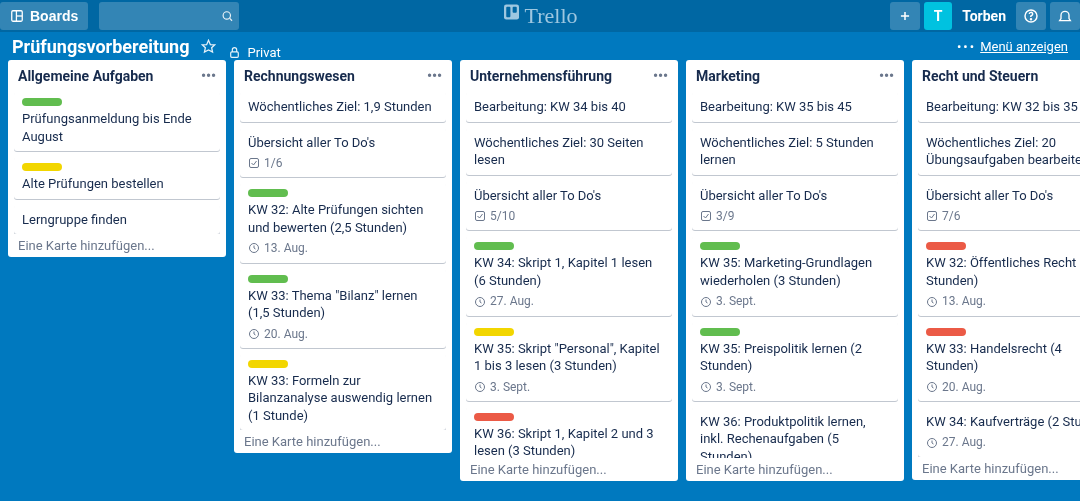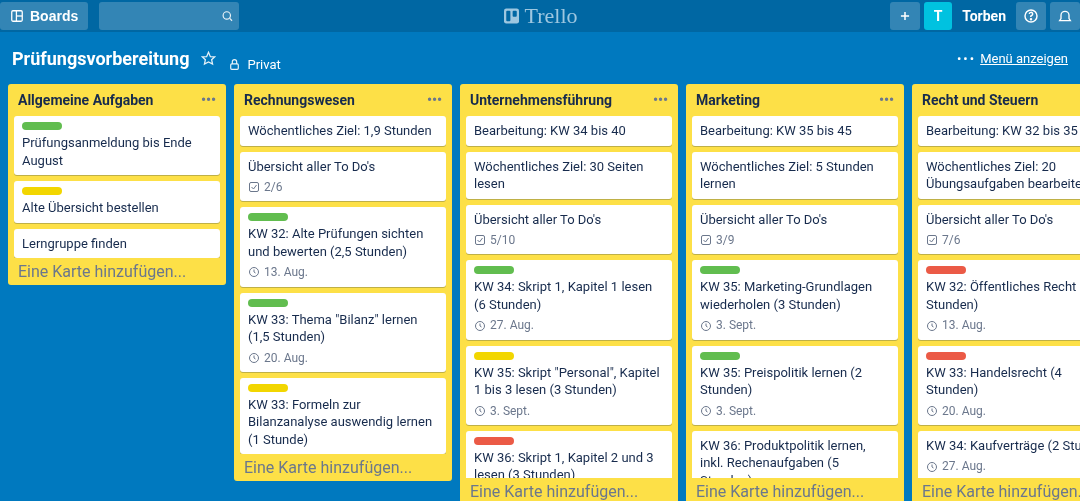--- a/index.html
+++ b/index.html
@@ -19,64 +19,64 @@
   padding:0 10px; display:flex; align-items:center; gap:6px; cursor:pointer;
 }
 .search-box {
   background:rgba(255,255,255,0.2); height:28px; width:140px;
   border-radius:3px; display:flex; align-items:center; padding:0 6px;
 }
 .search-box input {
   background:transparent; border:none; outline:none; width:100%; color:#fff;
 }
 .search-icon { color:#fff; opacity:.9; }
-.logo { position:absolute; left:50%; transform:translateX(-50%); display:flex; align-items:center; gap:4px;
+.logo { position:absolute; left:50%; transform:translateX(-50%); display:flex; align-items:flex-start; gap:4px;
   color:#c6dff0; font-family: "Brush Script MT","Segoe Script",cursive; font-size:22px; font-weight:400; opacity:.8;}
 .logo-icon { width:18px; height:18px; }
 .topbar-right { margin-left:auto; display:flex; align-items:center; gap:4px; }
 .avatar { width:28px; height:28px; background:#00c2e0; border-radius:3px; color:#fff;
   display:flex; align-items:center; justify-content:center; font-weight:700; font-size:14px; }
 .username { color:#fff; font-weight:700; font-size:14px; padding:0 6px; }
 .icon-btn { width:30px; justify-content:center; padding:0; }
 
 .board-header {
-  height:52px; display:flex; align-items:center; padding:0 12px; gap:12px; color:#fff;
+  height:28px; display:flex; align-items:center; padding:0 12px; gap:12px; color:#fff;
 }
 .board-title { font-size:18px; font-weight:700; }
 .bh-icon { opacity:.9; }
 .bh-right { margin-left:auto; display:flex; align-items:center; gap:4px; font-size:13px; }
 .bh-right a { color:#fff; text-decoration:underline; }
 
 .board {
   display:flex; gap:8px; padding:0 8px 8px 8px; height:calc(501px - 72px);
   overflow-x:auto; align-items:flex-start;
 }
 .list {
-  width:218px; flex:0 0 218px; background:#fde047; border-radius:3px;
+  width:218px; flex:0 0 218px; background:#ffffff; border-radius:3px;
   display:flex; flex-direction:column; max-height:100%;
 }
 .list-header {
   padding:8px 10px; font-size:14px; font-weight:700; display:flex; align-items:center;
 }
 .list-menu { margin-left:auto; color:#6b778c; font-size:14px; cursor:pointer; }
 .cards { padding:0 6px; overflow-y:auto; flex:1; display:flex; flex-direction:column; gap:6px; }
 .card {
   background:#fff; border-radius:3px; box-shadow:0 1px 0 rgba(9,30,66,.25);
   padding:6px 8px; font-size:13px; line-height:1.35; cursor:pointer;
 }
 .card-label {
   width:40px; height:8px; border-radius:4px; margin-bottom:4px;
 }
 .lbl-green  { background:#61bd4f; }
 .lbl-yellow { background:#f2d600; }
 .lbl-red    { background:#eb5a46; }
 .badges { display:flex; align-items:center; gap:4px; margin-top:4px; color:#6b778c; font-size:12px; }
 .badge-icon { width:12px; height:12px; }
 .add-card {
-  padding:4px 10px; color:#6b778c; font-size:16px; cursor:pointer;
+  padding:4px 10px; color:#6b778c; font-size:13px; cursor:pointer;
 }
 .cards::-webkit-scrollbar { width:8px; }
 .cards::-webkit-scrollbar-thumb { background:rgba(9,30,66,.2); border-radius:4px; }
 </style>
 </head>
 <body>
 
 <div class="topbar">
   <button class="btn">
     <svg width="14" height="14" viewBox="0 0 24 24" fill="none" stroke="#fff" stroke-width="2.2">
@@ -153,21 +153,21 @@
         <span>Allgemeine Aufgaben</span>
         <span class="list-menu">•••</span>
       </div>
       <div class="cards">
         <div class="card">
           <div class="card-label lbl-green"></div>
           <div>Prüfungsanmeldung bis Ende August</div>
         </div>
         <div class="card">
           <div class="card-label lbl-yellow"></div>
-          <div>Alte Übersicht bestellen</div>
+          <div>Alte Prüfungen bestellen</div>
         </div>
         <div class="card">
           <div>Lerngruppe finden</div>
         </div>
       </div>
       <div class="add-card">Eine Karte hinzufügen...</div>
     </div>
     <div class="list">
       <div class="list-header">
         <span>Rechnungswesen</span>
@@ -177,21 +177,21 @@
         <div class="card">
           <div>Wöchentliches Ziel: 1,9 Stunden</div>
         </div>
         <div class="card">
           <div>Übersicht aller To Do's</div>
           <div class="badges">
             <svg class="badge-icon" viewBox="0 0 24 24" fill="none" stroke="#6b778c" stroke-width="2">
               <rect x="3" y="3" width="18" height="18" rx="3"></rect>
               <polyline points="7 12 11 16 17 8"></polyline>
             </svg>
-            <span>2/6</span>
+            <span>1/6</span>
           </div>
         </div>
         <div class="card">
           <div class="card-label lbl-green"></div>
           <div>KW 32: Alte Prüfungen sichten und bewerten (2,5 Stunden)</div>
           <div class="badges">
             <svg class="badge-icon" viewBox="0 0 24 24" fill="none" stroke="#6b778c" stroke-width="2">
               <circle cx="12" cy="12" r="9"></circle>
               <polyline points="12 7 12 12 15 14"></polyline>
             </svg>

